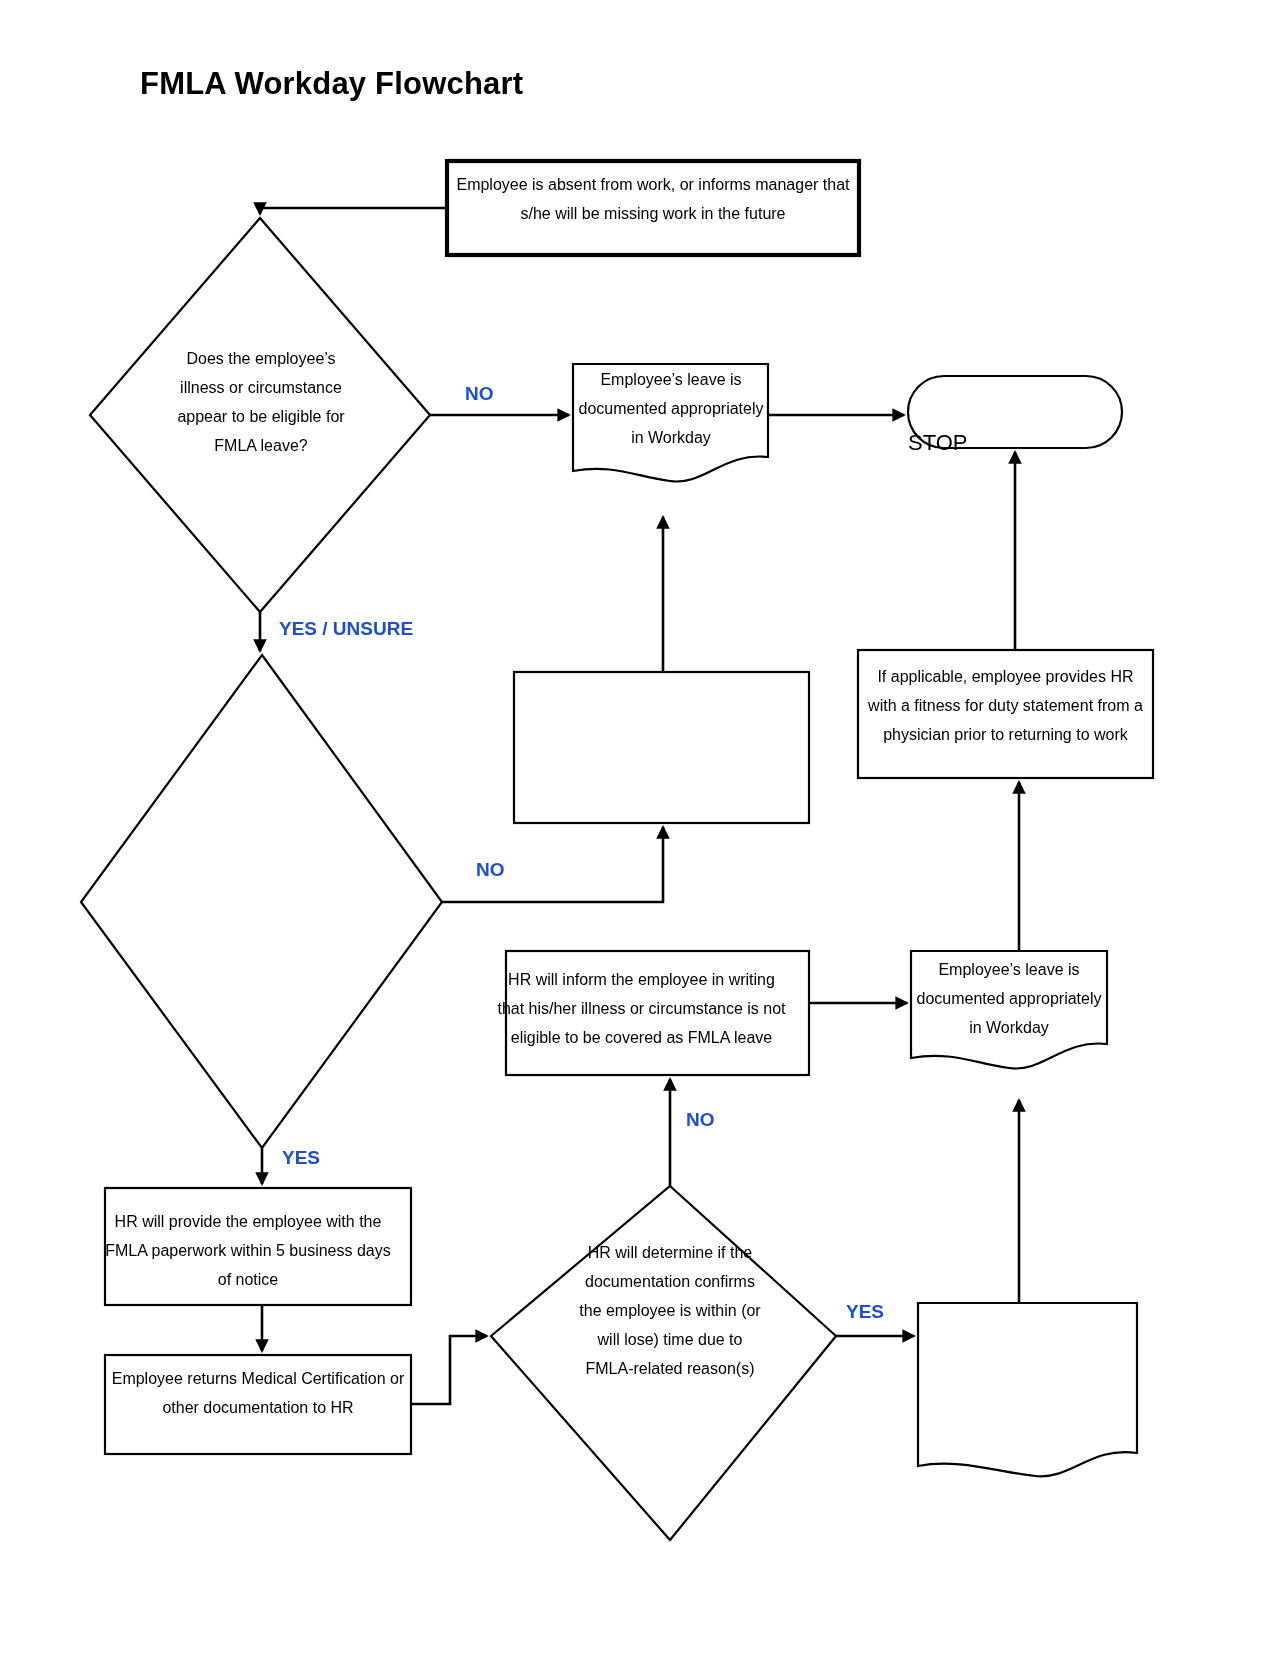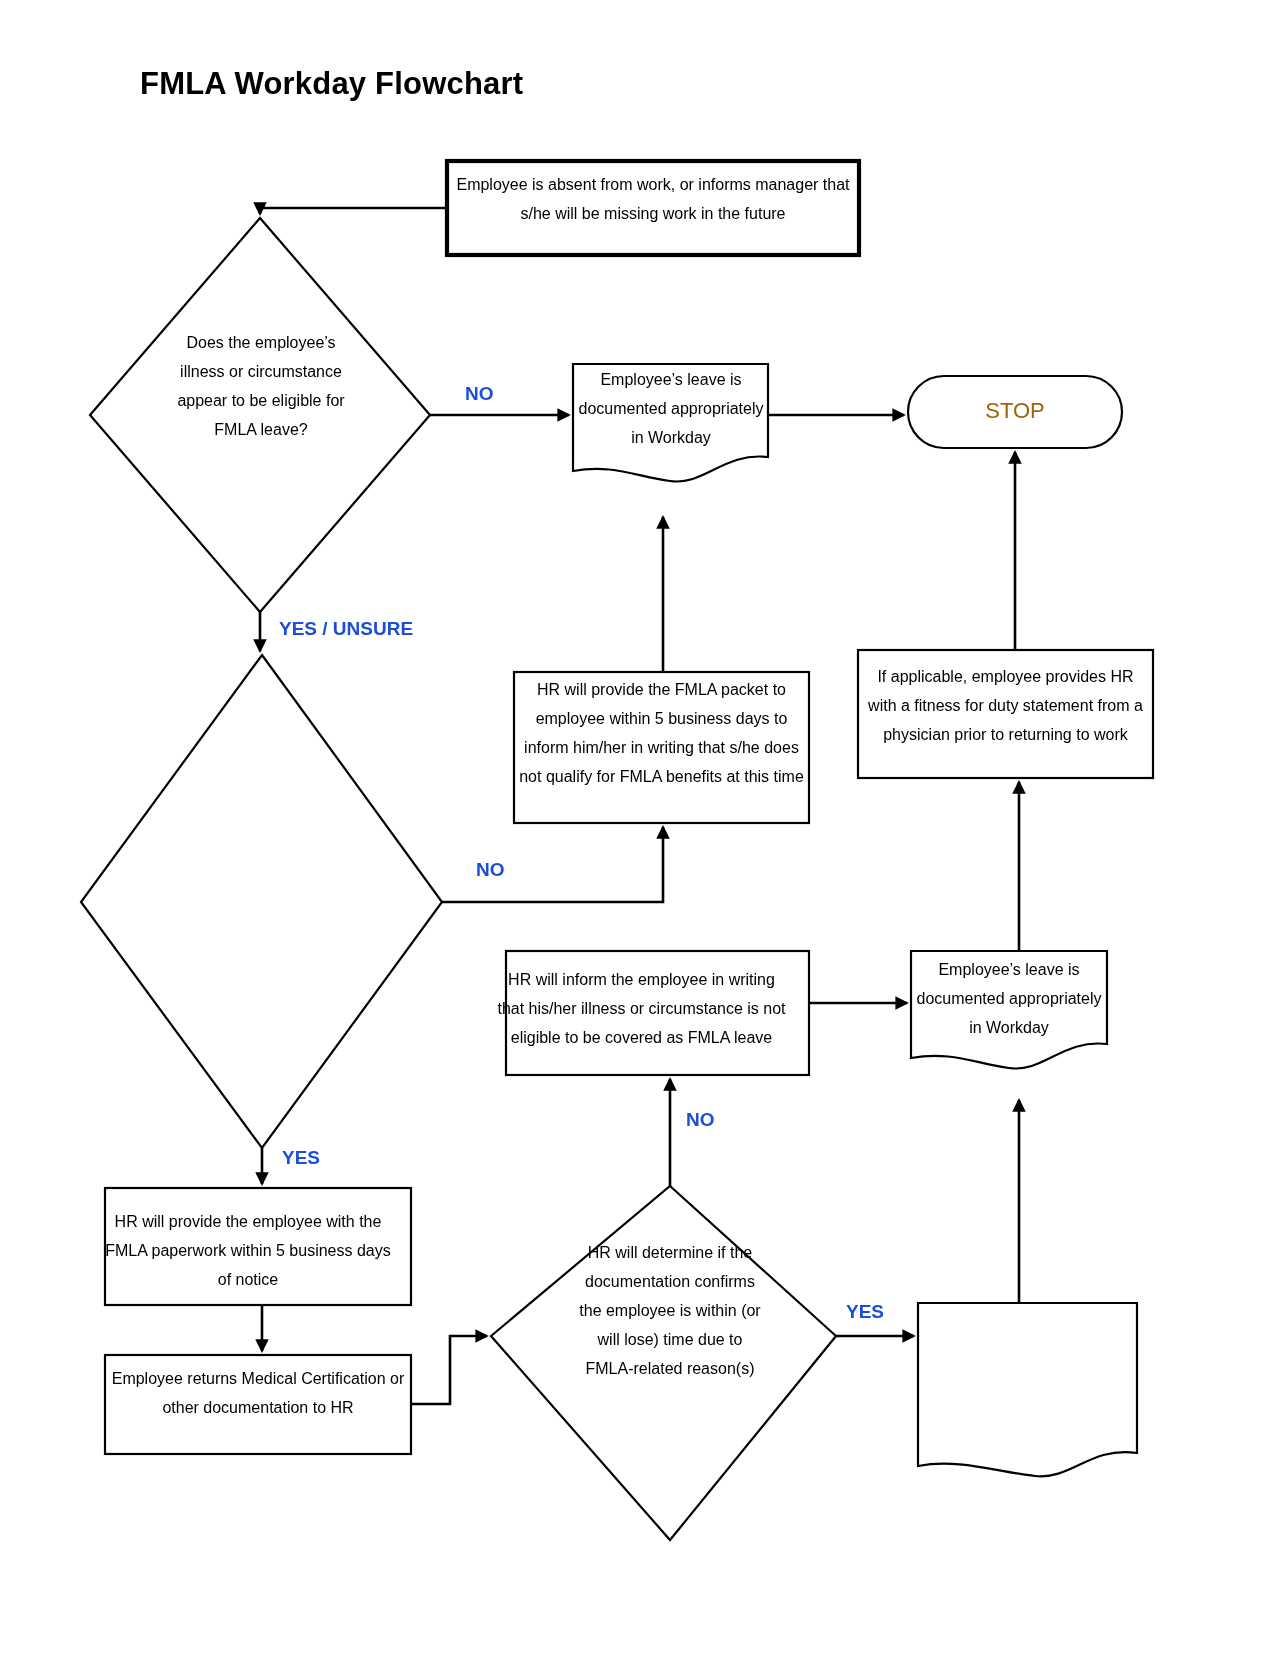--- a/index.html
+++ b/index.html
@@ -50,23 +50,24 @@
   .edge-label {
     position: absolute;
     font-size: 19px;
     font-weight: bold;
     color: #1d4ed8;
     white-space: nowrap;
   }
   .stop-text {
     position: absolute;
     font-size: 22px;
-    color: #a16207;
-    text-align: center;
+    color: #000000;
+    text-align: left;
     white-space: nowrap;
+    margin-top: 32px;
   }
   .shape-fill { fill: #ffffff; }
   .stroke-thin { stroke: #000000; stroke-width: 2.2; fill: none; }
   .stroke-thick { stroke: #000000; stroke-width: 4.2; fill: none; }
   .conn { stroke: #000000; stroke-width: 2.6; fill: none; }
 </style>
 </head>
 <body>
 
 <div id="page">
@@ -138,27 +139,26 @@
 
     <path class="conn" marker-end="url(#arrow)" d="M 1019 1303 L 1019 1100"></path>
 
     <path class="conn" marker-end="url(#arrow)" d="M 1019 951 L 1019 782"></path>
 
     <path class="conn" marker-end="url(#arrow)" d="M 1015 650 L 1015 452"></path>
   </svg>
 
   <div class="node-text" style="left:455px; top:170px; width:396px;">Employee is absent from work, or informs manager that s/he will be missing work in the future</div>
 
-  <div class="node-text" style="left:168px; top:328px; width:186px;">Does the employee’s illness or circumstance appear to be eligible for FMLA leave?</div>
+  <div class="node-text" style="left:168px; top:344px; width:186px;">Does the employee’s illness or circumstance appear to be eligible for FMLA leave?</div>
 
   <div class="node-text" style="left:578px; top:365px; width:186px;">Employee’s leave is documented appropriately in Workday</div>
 
   <div class="stop-text" style="left:908px; top:398px; width:214px;">STOP</div>
 
-  <div class="node-text" style="left:518px; top:675px; width:287px;">HR will provide the FMLA packet to employee within 5 business days to inform him/her in writing that s/he does not qualify for FMLA benefits at this time</div>
 
   <div class="node-text" style="left:862px; top:662px; width:287px;">If applicable, employee provides HR with a fitness for duty statement from a physician prior to returning to work</div>
 
 
   <div class="node-text" style="left:496px; top:965px; width:291px;">HR will inform the employee in writing that his/her illness or circumstance is not eligible to be covered as FMLA leave</div>
 
   <div class="node-text" style="left:916px; top:955px; width:186px;">Employee’s leave is documented appropriately in Workday</div>
 
   <div class="node-text" style="left:100px; top:1207px; width:296px;">HR will provide the employee with the FMLA paperwork within 5 business days of notice</div>
 

